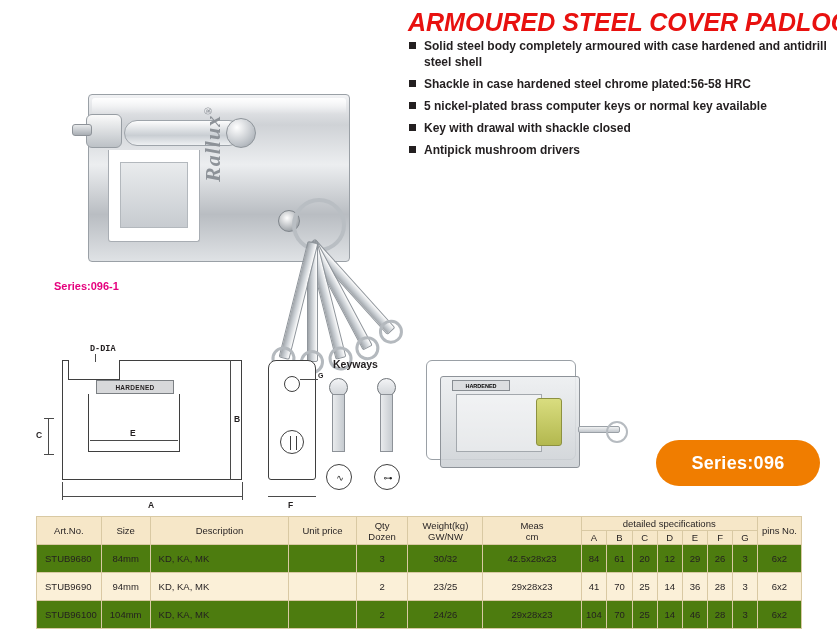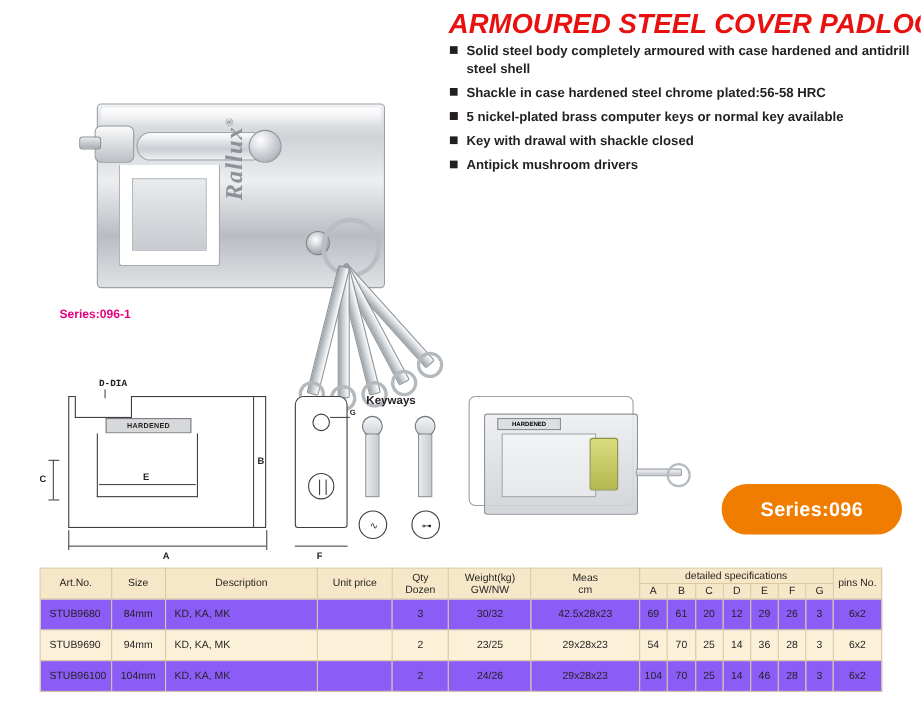--- a/index.html
+++ b/index.html
@@ -286,21 +286,21 @@
   #spec-table thead th {
     background:#f6e7c8;
     font-weight:normal;
     font-size:9.5px;
     vertical-align:middle;
   }
   #spec-table thead th.detail-group { height:14px; }
   #spec-table thead tr.sub th { height:14px; }
   #spec-table td.left { text-align:left; padding-left:8px; }
   #spec-table tbody tr.alt td { background:#fbf0d8; }
-  #spec-table tbody tr td { background:#8b5cf6; }
+  #spec-table tbody tr td { background:#4d7c0f; }
   #spec-table tbody tr.alt td { background:#fbf0d8; }
   .col-art { width:62px; }
   .col-size { width:50px; }
   .col-desc { width:150px; }
   .col-unit { width:70px; }
   .col-qty { width:54px; }
   .col-weight { width:78px; }
   .col-meas { width:104px; }
   .col-s { width:26px; }
   .col-pins { width:44px; }
@@ -470,38 +470,38 @@
   </thead>
   <tbody>
     <tr>
       <td class="left">STUB9680</td>
       <td>84mm</td>
       <td class="left">KD, KA, MK</td>
       <td></td>
       <td>3</td>
       <td>30/32</td>
       <td>42.5x28x23</td>
-      <td>69</td>
+      <td>84</td>
       <td>61</td>
       <td>20</td>
       <td>12</td>
       <td>29</td>
       <td>26</td>
       <td>3</td>
       <td>6x2</td>
     </tr>
     <tr class="alt">
       <td class="left">STUB9690</td>
       <td>94mm</td>
       <td class="left">KD, KA, MK</td>
       <td></td>
       <td>2</td>
       <td>23/25</td>
       <td>29x28x23</td>
-      <td>54</td>
+      <td>41</td>
       <td>70</td>
       <td>25</td>
       <td>14</td>
       <td>36</td>
       <td>28</td>
       <td>3</td>
       <td>6x2</td>
     </tr>
     <tr>
       <td class="left">STUB96100</td>

